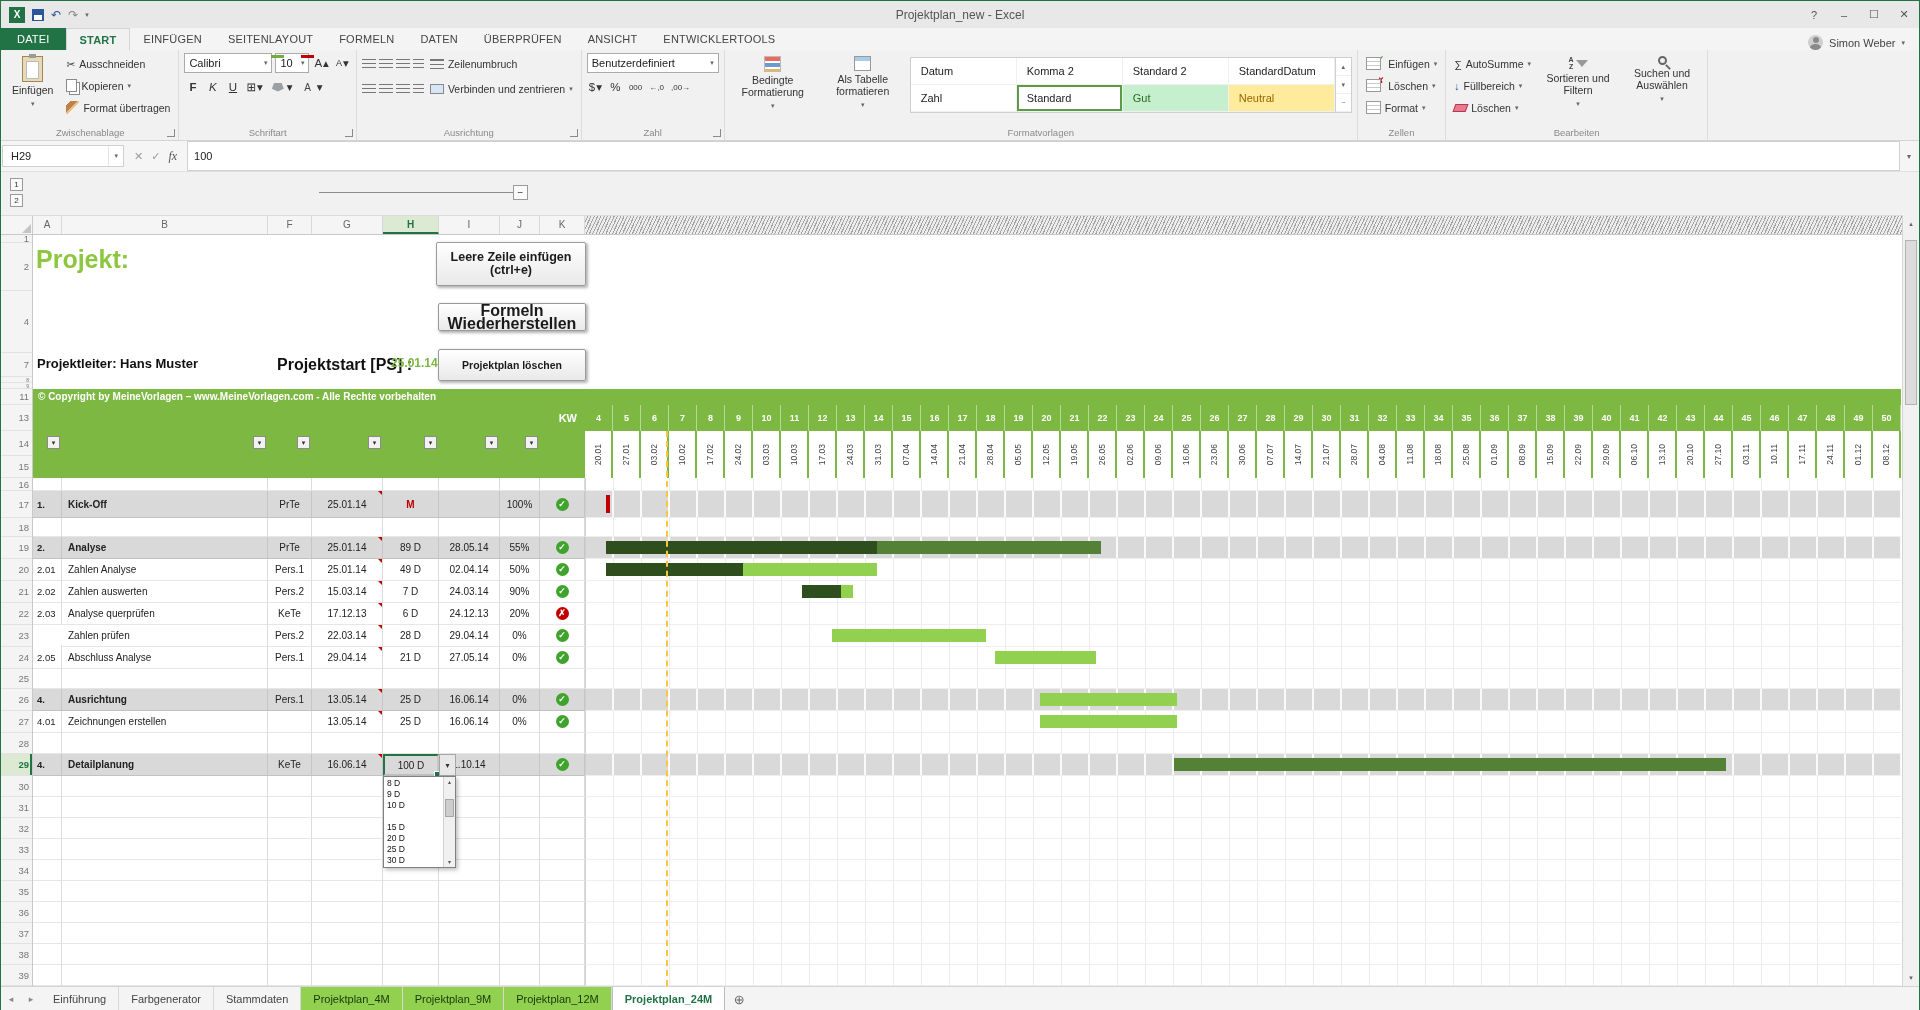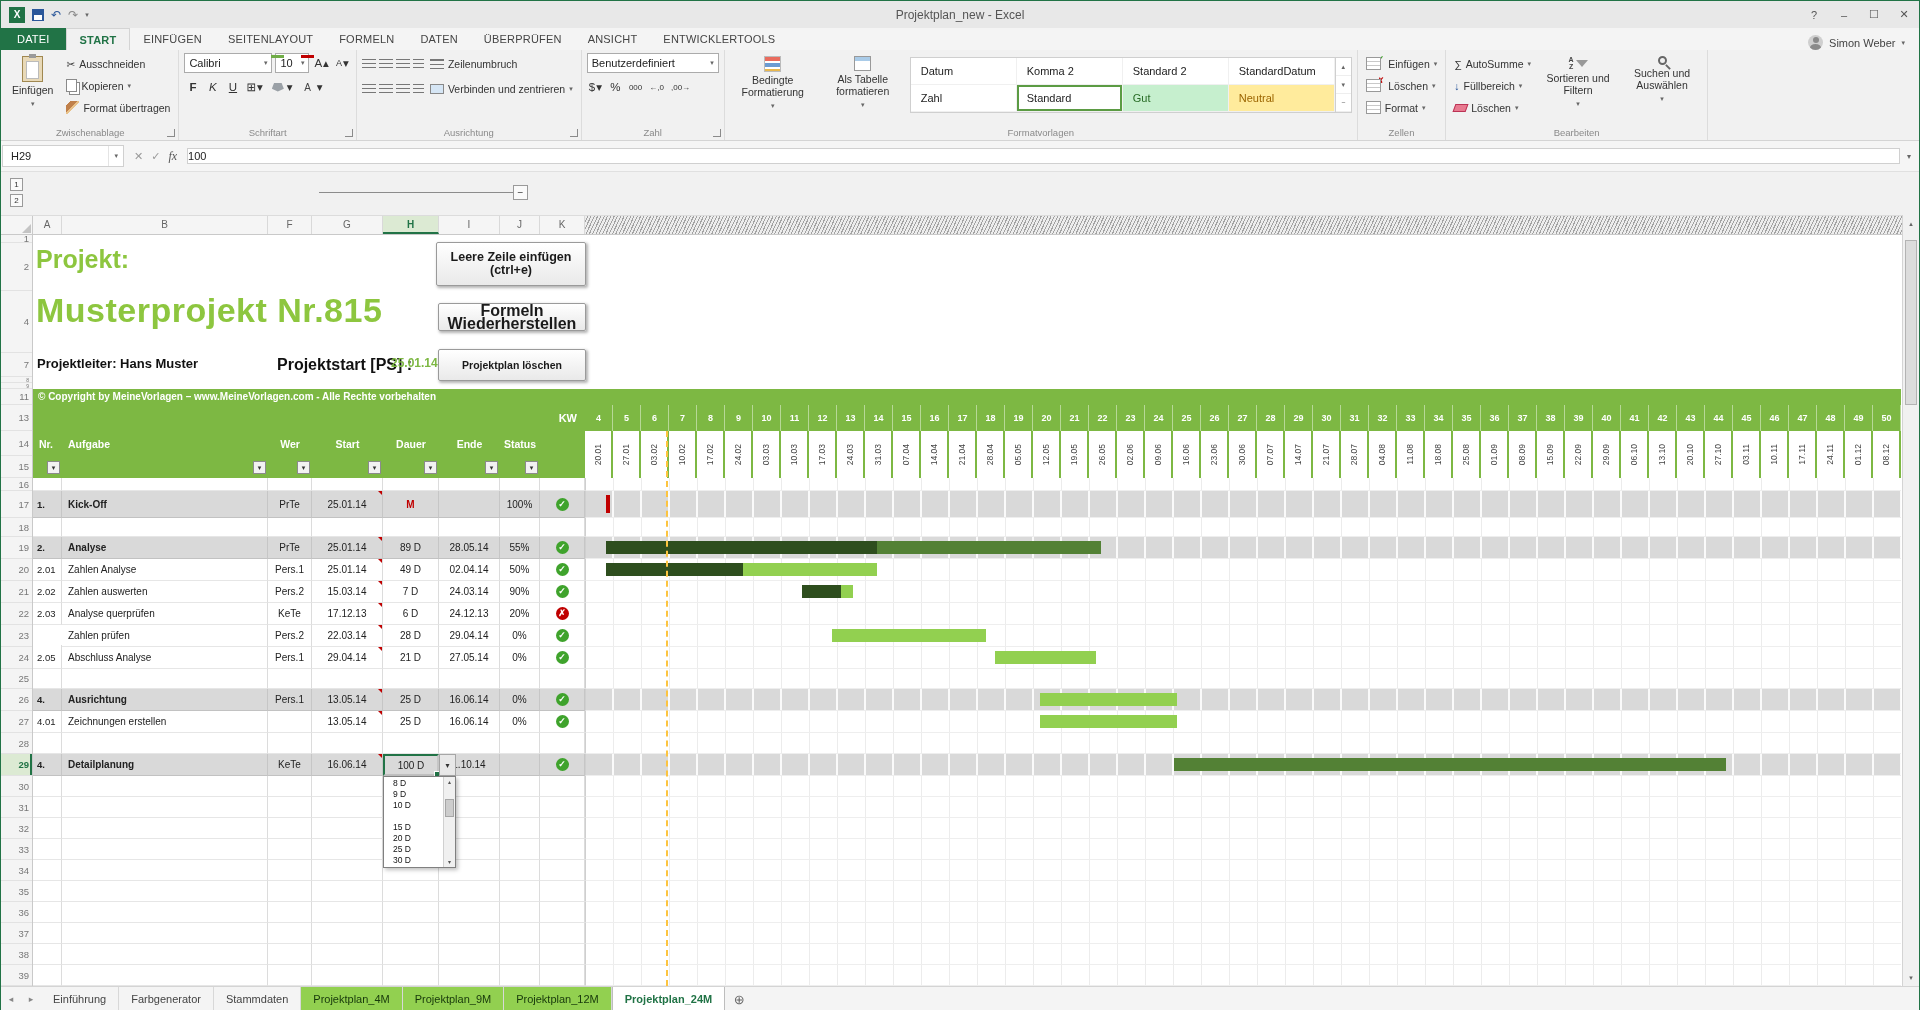--- a/index.html
+++ b/index.html
@@ -79,21 +79,21 @@
 .gitem.gsel{box-shadow:inset 0 0 0 2px #5b9b43}
 .galscroll{width:16px;border-left:1px solid #cfcfcf;display:flex;flex-direction:column}
 .galscroll div{flex:1;display:flex;align-items:center;justify-content:center;font-size:7px;color:#666;border-bottom:1px solid #eee}
 
 
 .fbar{height:31px;background:#f5f5f5;border-bottom:1px solid #e0e0e0;display:flex;align-items:center;padding:0 1px;flex:0 0 auto}
 .namebox{width:122px;height:22px;background:#fff;border:1px solid #d0d0d0;display:flex;align-items:center;font-size:11px;padding-left:8px;color:#222}
 .namebox .a{margin-left:auto;font-size:7px;color:#666;padding:0 5px;border-left:1px solid #e4e4e4;height:100%;display:flex;align-items:center}
 .fxbtns{display:flex;align-items:center;gap:8px;padding:0 10px;color:#999;font-size:11px}
 .fxi{font-family:"Liberation Serif",serif;font-style:italic;color:#555;font-size:12px}
-.formulafield{flex:1;height:16px;background:#fff;border:1px solid #d0d0d0;display:flex;align-items:center;font-size:11px;color:#222}
+.formulafield{flex:1;height:30px;background:#fff;border:1px solid #d0d0d0;display:flex;align-items:center;font-size:11px;padding-left:6px;color:#222}
 .fexpand{width:18px;text-align:center;font-size:8px;color:#666}
 
 
 .outline{height:43px;background:#f1f1f1;position:relative;flex:0 0 auto}
 .lvlbox{position:absolute;width:13px;height:13px;border:1px solid #9a9a9a;background:#fafafa;font-size:8px;text-align:center;line-height:12px;color:#333}
 .bracketline{position:absolute;left:318px;top:20px;width:194px;height:1px;background:#8c8c8c}
 .minusbox{position:absolute;left:512px;top:13px;width:15px;height:15px;border:1px solid #9a9a9a;background:#fafafa;font-size:10px;text-align:center;line-height:13px;color:#333}
 
 
 .grid{display:flex;height:771px;flex:0 0 auto}
@@ -160,21 +160,21 @@
 .bar{position:absolute;top:4px;bottom:4px}
 .bar.dark{background:var(--bar-dark)}
 .bar.mid{background:var(--bar-mid)}
 .bar.light{background:var(--bar-light)}
 .bar.red{background:var(--bar-red)}
 .today{position:absolute;top:196px;height:555px;left:633px;width:0;border-left:2px dashed var(--today);z-index:4;pointer-events:none}
 
 .comboarrow{position:absolute;width:17px;background:#e8e8e8;border:1px solid #a6a6a6;text-align:center;font-size:8px;color:#333;z-index:9;display:flex;align-items:center;justify-content:center}
 .dd{position:absolute;width:73px;height:92px;background:#fff;border:1px solid #808080;z-index:10;display:flex;box-shadow:2px 2px 4px rgba(0,0,0,.25)}
 .dd-items{flex:1;padding-top:1px}
-.dd-item{height:11px;line-height:11px;font-size:8.5px;padding-left:9px;color:#111}
+.dd-item{height:11px;line-height:11px;font-size:8.5px;padding-left:3px;color:#111}
 .dd-sb{width:12px;background:#f0f0f0;border-left:1px solid #d0d0d0;display:flex;flex-direction:column;align-items:center}
 .dd-ar{height:10px;font-size:6px;color:#555;line-height:10px}
 .dd-track{flex:1;width:100%;position:relative}
 .dd-thumb{position:absolute;left:1px;right:1px;top:12px;height:18px;background:#cdcdcd;border:1px solid #a6a6a6}
 
 .vscroll{width:17px;background:#f1f1f1;border-left:1px solid #d4d4d4;display:flex;flex-direction:column;align-items:center;flex:0 0 auto}
 .vs-arrow{height:17px;line-height:17px;font-size:7px;color:#666}
 .vs-track{flex:1;width:100%;position:relative}
 .vs-thumb{position:absolute;left:2px;right:2px;top:8px;height:165px;background:#dcdcdc;border:1px solid #b3b3b3}
 
@@ -512,42 +512,31 @@
             <div class="rnum" style="height: 21px; line-height: 21px;">34</div>
             <div class="rnum" style="height: 21px; line-height: 21px;">35</div>
             <div class="rnum" style="height: 21px; line-height: 21px;">36</div>
             <div class="rnum" style="height: 21px; line-height: 21px;">37</div>
             <div class="rnum" style="height: 21px; line-height: 21px;">38</div>
             <div class="rnum" style="height: 21px; line-height: 21px;">39</div>
           </div>
         <div class="content">
           <div class="topband">
             <div class="tb-projekt">Projekt:</div>
-            <div class="tb-name">Musterprojekt Nr.815</div>
             <div class="tb-leader">Projektleiter: Hans Muster</div>
             <div class="tb-slabel">Projektstart [PS] :</div>
             <div class="tb-sdate">25.01.14</div>
             <div class="shapebtn b1">Leere Zeile einfügen (ctrl+e)</div>
             <div class="shapebtn b2">Formeln Wiederherstellen</div>
             <div class="shapebtn b3">Projektplan löschen</div>
           </div>
           <div class="copyrow">© Copyright by MeineVorlagen – www.MeineVorlagen.com - Alle Rechte vorbehalten</div>
           <div class="headerband">
             <div class="hb-left">
               <div class="hb-kw">KW</div>
-              <div class="hb-titles">
-                  <div class="hcell left" style="width: 29px;">Nr.</div>
-                  <div class="hcell left" style="width: 206px;">Aufgabe</div>
-                  <div class="hcell" style="width: 44px;">Wer</div>
-                  <div class="hcell" style="width: 71px;">Start</div>
-                  <div class="hcell" style="width: 56px;">Dauer</div>
-                  <div class="hcell" style="width: 61px;">Ende</div>
-                  <div class="hcell" style="width: 40px;">Status</div>
-                  <div class="hcell" style="width: 45px;"></div>
-                </div>
               <div class="hb-filters">
                   <div class="fcell" style="width: 29px;">
                     <div class="fbtn">▾</div>
                   </div>
                   <div class="fcell" style="width: 206px;">
                     <div class="fbtn">▾</div>
                   </div>
                   <div class="fcell" style="width: 44px;">
                     <div class="fbtn">▾</div>
                   </div>

